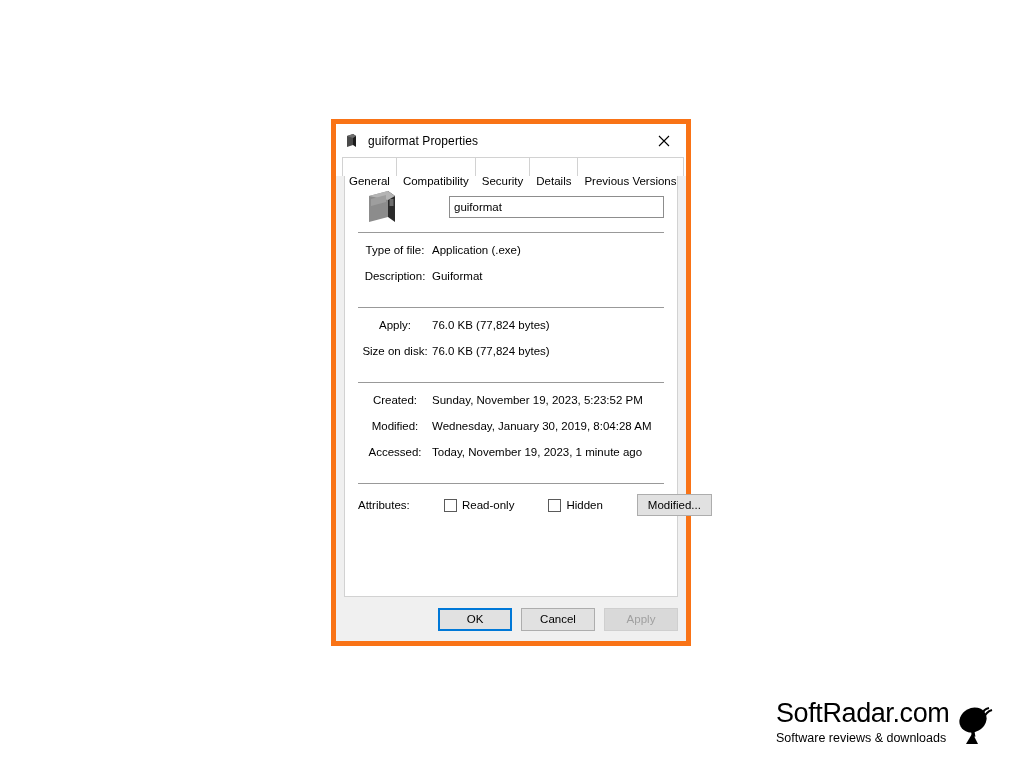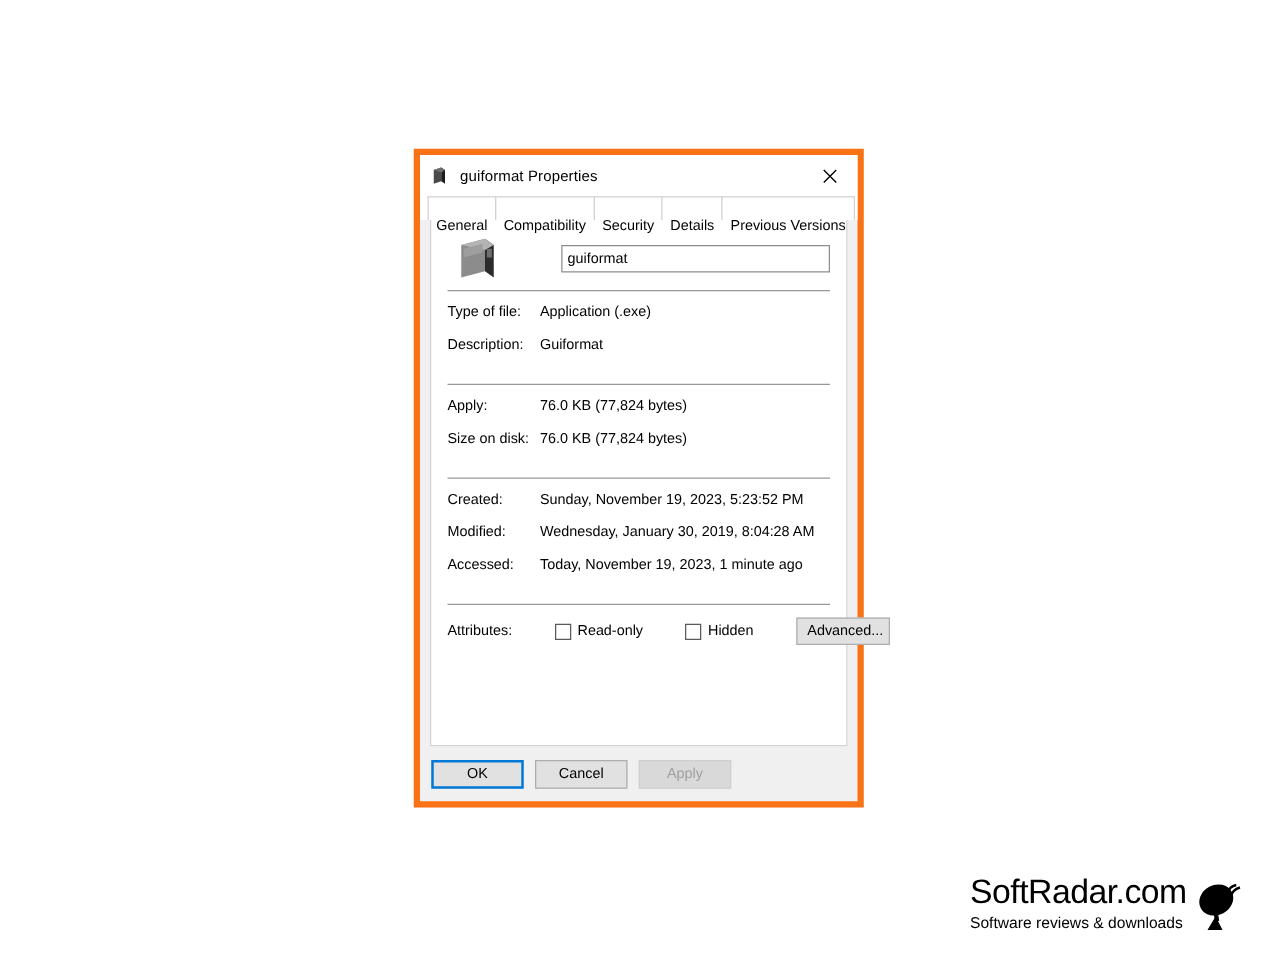--- a/index.html
+++ b/index.html
@@ -150,20 +150,21 @@
   .row {
     display: flex;
     align-items: baseline;
     height: 26px;
     font-size: 11.5px;
     color: #000000;
   }
   .row .lbl {
     flex: 0 0 74px;
     white-space: nowrap;
+    text-align: center;
   }
   .row .val {
     flex: 1 1 auto;
     white-space: nowrap;
   }
 
   
   .attr-row {
     display: flex;
     align-items: center;
@@ -204,20 +205,21 @@
     padding: 0 8px;
     box-sizing: border-box;
   }
 
   
   .footer {
     flex: 0 0 44px;
     height: 44px;
     display: flex;
     align-items: center;
+    justify-content: flex-end;
     padding-right: 8px;
     box-sizing: border-box;
   }
   .btn {
     min-width: 74px;
     height: 23px;
     font-family: "Liberation Sans", sans-serif;
     font-size: 11.5px;
     color: #000000;
     background: #e1e1e1;
@@ -367,21 +369,21 @@
     <div class="attr-row">
       <span class="lbl">Attributes:</span>
       <span class="cbx-wrap">
         <span class="cbx"></span>
         <span>Read-only</span>
       </span>
       <span class="cbx-wrap">
         <span class="cbx"></span>
         <span>Hidden</span>
       </span>
-      <button class="adv-btn">Advanced...</button>
+      <button class="adv-btn">Modified...</button>
     </div>
 
   </div>
 
   <div class="footer">
     <button class="btn default">OK</button>
     <button class="btn">Cancel</button>
     <button class="btn disabled">Apply</button>
   </div>
 

